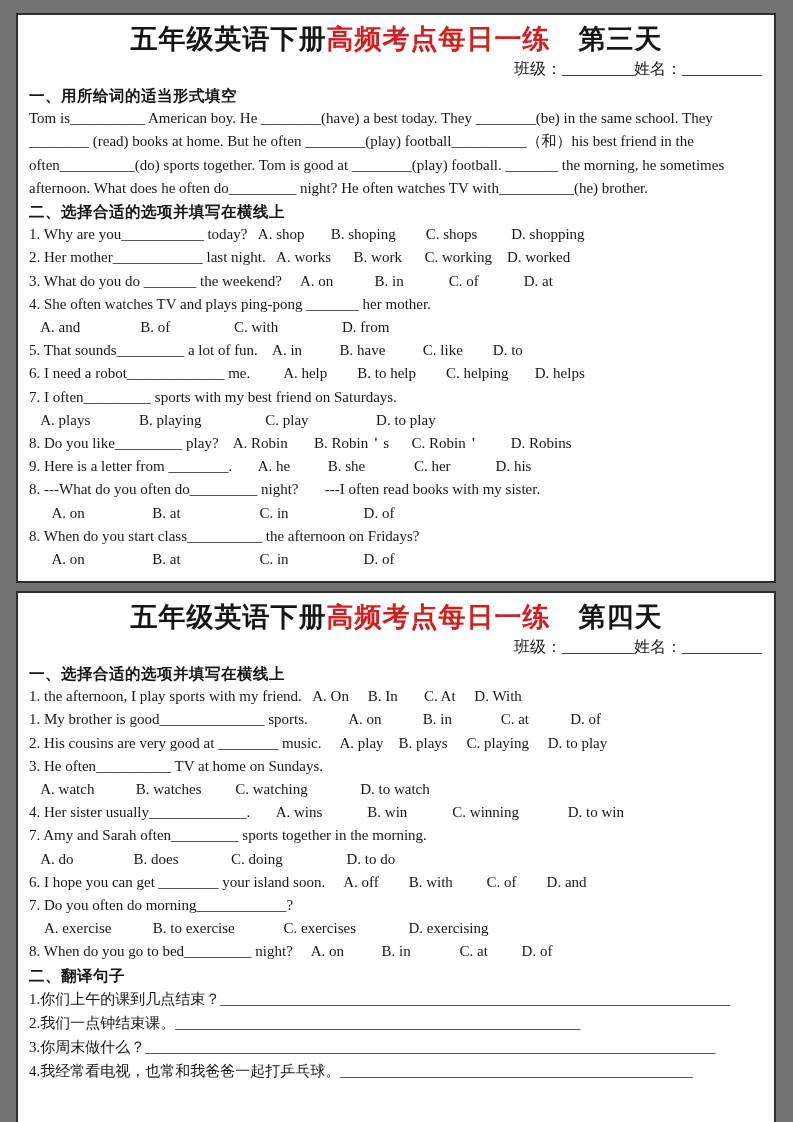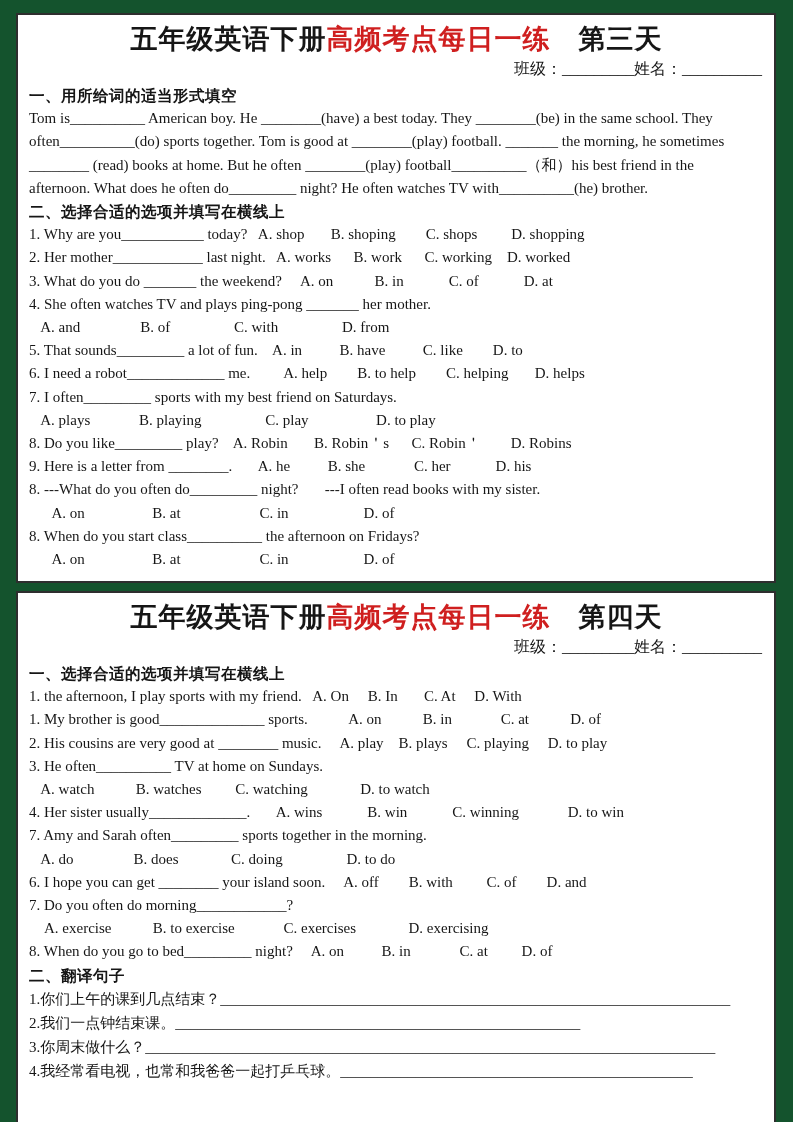--- a/index.html
+++ b/index.html
@@ -1,21 +1,21 @@
 <!DOCTYPE html>
 <html><head>
 <meta charset="utf-8">
 <style>
   html,body{margin:0;padding:0;background:#ffffff;}
   body{
     width:793px;height:1122px;overflow:hidden;
     font-family:"Liberation Serif","DejaVu Serif",serif;
     color:#161616;
   }
-  .canvas{position:relative;width:793px;height:1122px;background:#14532d;}
+  .canvas{position:relative;width:793px;height:1122px;background:#737373;}
   .sheet{
     position:absolute;left:16px;width:760px;box-sizing:border-box;
     border:2px solid #2e2e2e;background:#ffffff;
     padding:2px 10px 0 11px;
   }
   .sheet-1{top:13px;height:570px;}
   .sheet-2{top:591px;height:540px;}
   .title{
     text-align:center;font-size:27px;font-weight:700;
     margin:4px 0 0 0;letter-spacing:1px;white-space:pre;
@@ -39,22 +39,22 @@
 <body>
 
 <div class="canvas">
 
   <section class="sheet sheet-1">
     <h1 class="title"><span>五年级英语下册</span><span class="red">高频考点每日一练</span><span>　第三天</span></h1>
     <div class="meta"><span>班级：</span><span>_________</span><span>姓名：</span><span>__________</span></div>
     <div class="lines">
         <p class="line section">一、用所给词的适当形式填空</p>
         <p class="line body">Tom is__________ American boy. He ________(have) a best today. They ________(be) in the same school. They</p>
+        <p class="line body">________ (read) books at home. But he often ________(play) football__________（和）his best friend in the</p>
         <p class="line body">often__________(do) sports together. Tom is good at ________(play) football. _______ the morning, he sometimes</p>
-        <p class="line body">________ (read) books at home. But he often ________(play) football__________（和）his best friend in the</p>
         <p class="line body">afternoon. What does he often do_________ night? He often watches TV with__________(he) brother.</p>
         <p class="line section">二、选择合适的选项并填写在横线上</p>
         <p class="line body">1. Why are you___________ today?   A. shop       B. shoping        C. shops         D. shopping</p>
         <p class="line body">2. Her mother____________ last night.   A. works      B. work      C. working    D. worked</p>
         <p class="line body">3. What do you do _______ the weekend?     A. on           B. in            C. of            D. at</p>
         <p class="line body">4. She often watches TV and plays ping-pong _______ her mother.</p>
         <p class="line body">   A. and                B. of                 C. with                 D. from</p>
         <p class="line body">5. That sounds_________ a lot of fun.    A. in          B. have          C. like        D. to</p>
         <p class="line body">6. I need a robot_____________ me.         A. help        B. to help        C. helping       D. helps</p>
         <p class="line body">7. I often_________ sports with my best friend on Saturdays.</p>

